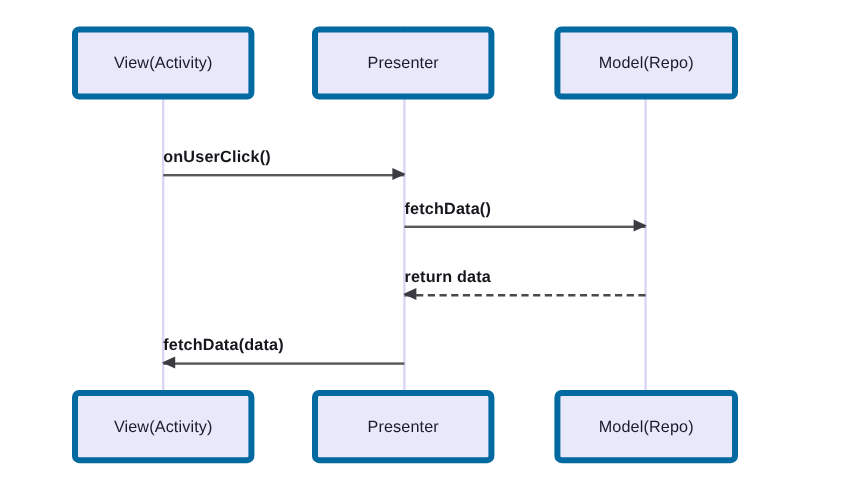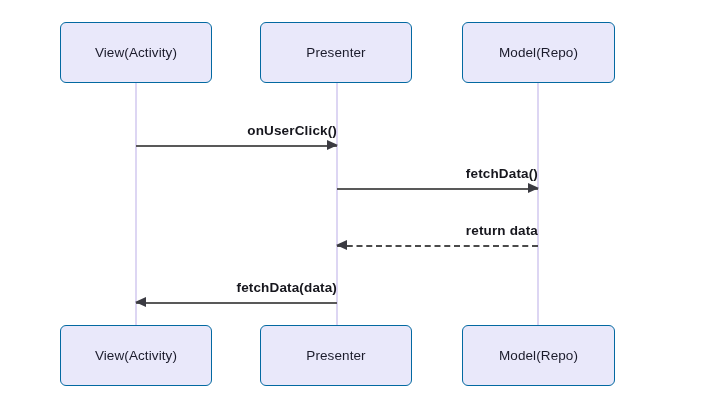--- a/index.html
+++ b/index.html
@@ -21,21 +21,21 @@
   }
   .lifeline {
     position: absolute;
     width: 2px;
     background: #ddd6f3;
   }
   .participant-box {
     position: absolute;
     box-sizing: border-box;
     background: #e9e8fa;
-    border: 1px solid #0369a1;
+    border: 5px solid #0369a1;
     border-radius: 6px;
     display: flex;
     align-items: center;
     justify-content: center;
   }
   .participant-label {
     font-size: 13.5px;
     font-weight: 400;
     color: #1b1b2b;
     letter-spacing: 0.1px;
@@ -70,21 +70,21 @@
   }
   .arrowhead.left {
     left: -1px;
     border-right: 11px solid #3b3b42;
   }
   .msg-label {
     position: absolute;
     left: 0;
     width: 100%;
     bottom: 7px;
-    text-align: right;
+    text-align: left;
     font-size: 13.5px;
     font-weight: bold;
     color: #16161d;
     letter-spacing: 0.15px;
     white-space: nowrap;
   }
 </style>
 </head>
 <body>
 

